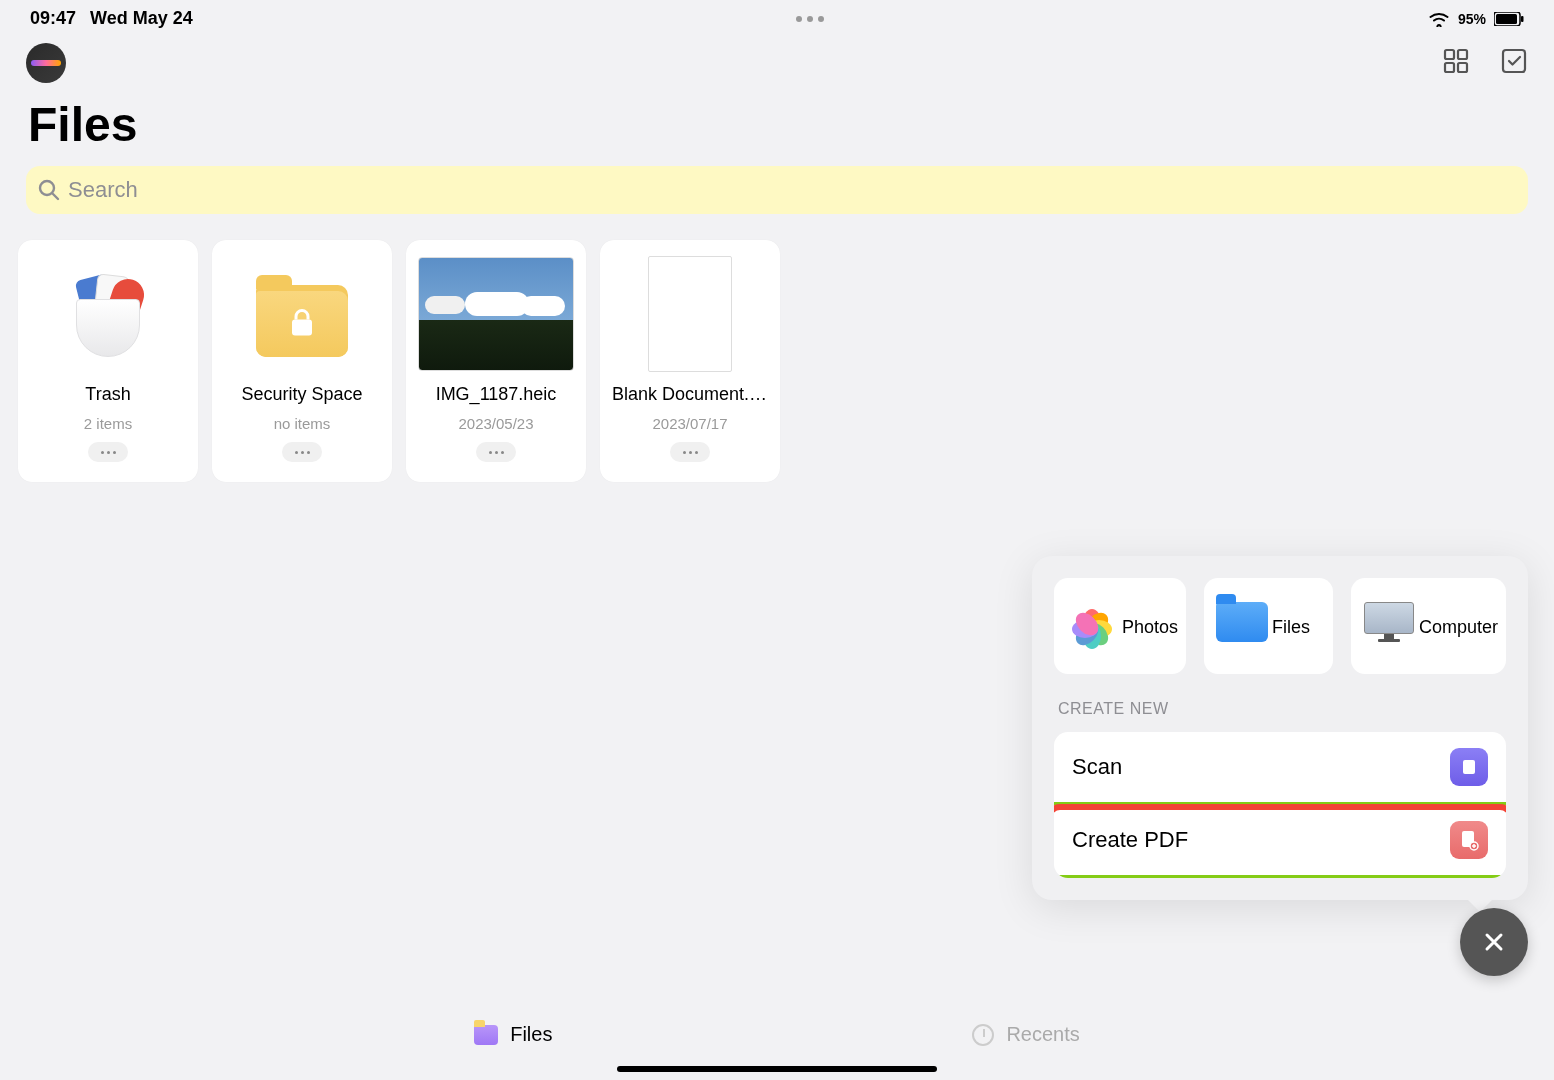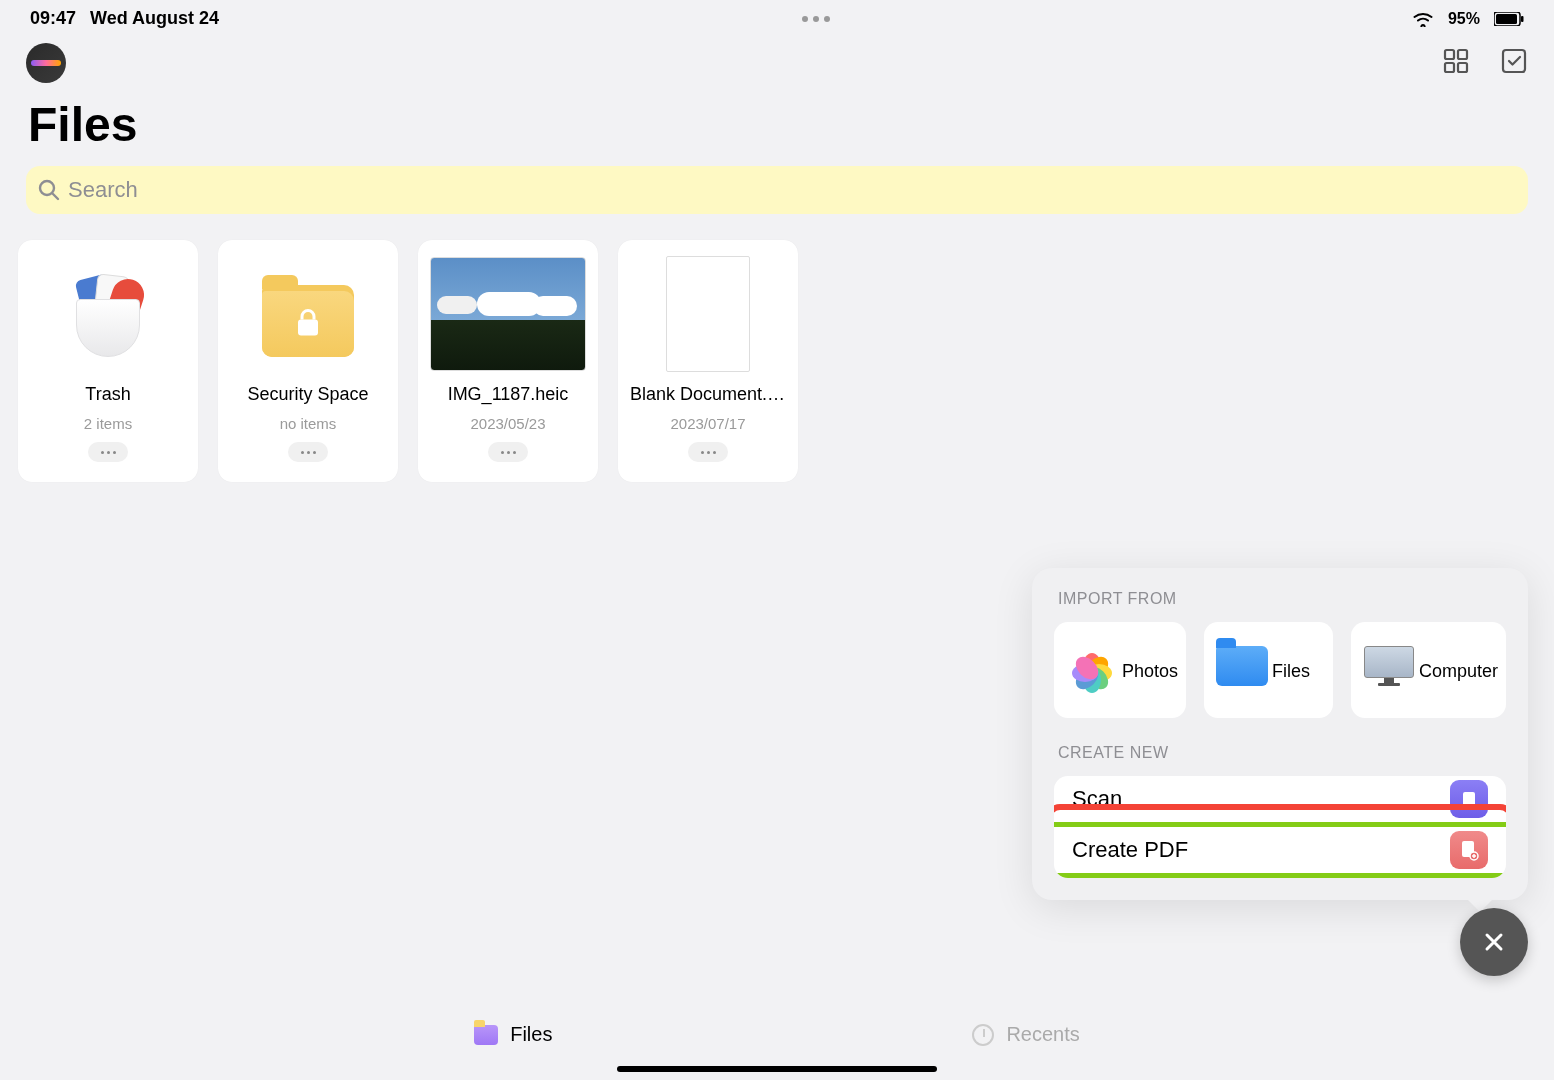--- a/index.html
+++ b/index.html
@@ -3,38 +3,38 @@
 <meta charset="utf-8">
 <style>
 * { margin: 0; padding: 0; box-sizing: border-box; font-family: -apple-system, BlinkMacSystemFont, 'Segoe UI', sans-serif; }
 body { background: #f2f2f4; width: 1554px; height: 1080px; position: relative; overflow: hidden; }
 
 
 .status-bar { display: flex; justify-content: space-between; align-items: center; padding: 8px 30px 4px 30px; font-size: 18px; font-weight: 600; color: #000; }
 .status-left { display: flex; gap: 14px; align-items: flex-start; }
 .status-center { display: flex; gap: 5px; }
 .status-center .dot { width: 6px; height: 6px; border-radius: 50%; background: #999; }
-.status-right { display: flex; align-items: center; gap: 14px; font-size: 16px; }
+.status-right { display: flex; align-items: center; gap: 8px; font-size: 14px; }
 
 
 .top-row { display: flex; justify-content: space-between; align-items: center; padding: 10px 26px 0 26px; }
 .avatar { width: 40px; height: 40px; border-radius: 50%; background: linear-gradient(135deg,#2a2a2a,#3a3a3a); display:flex; align-items:center; justify-content:center; position: relative; overflow:hidden; }
 .avatar-wave { width: 30px; height: 6px; background: linear-gradient(90deg,#8B5CF6,#ff6b9d,#ffa500); border-radius: 3px; }
 .top-actions { display: flex; gap: 30px; align-items: center; }
 .icon-btn { cursor: pointer; color: #555; }
 
 
 .page-title { font-size: 48px; font-weight: 800; padding: 14px 28px 14px 28px; color: #000; }
 .search-wrap { margin: 0 26px; background: #fef9c3; border-radius: 14px; display: flex; align-items: center; padding: 8px 12px; height: 48px; }
 .search-wrap svg { color: #8e8e93; flex-shrink: 0; }
 .search-input { border: none; background: transparent; font-size: 22px; margin-left: 8px; flex: 1; color: #8e8e93; outline: none; }
 .search-input::placeholder { color: #8e8e93; }
 
 
-.file-grid { display: flex; gap: 20px; padding: 26px 18px 0 18px; flex-wrap: wrap; }
+.file-grid { display: flex; gap: 14px; padding: 26px 18px 0 18px; flex-wrap: wrap; }
 .file-card { width: 180px; height: 242px; background: #fff; border-radius: 14px; display: flex; flex-direction: column; align-items: center; padding: 12px; box-shadow: 0 0 1px rgba(0,0,0,0.08); }
 .file-thumb { width: 156px; height: 116px; display: flex; align-items: center; justify-content: center; margin-top: 4px; margin-bottom: 12px; }
 .file-name { font-size: 18px; color: #000; text-align: center; margin-bottom: 10px; white-space: nowrap; overflow: hidden; text-overflow: ellipsis; max-width: 100%; }
 .file-meta { font-size: 15px; color: #9a9a9a; margin-bottom: 10px; }
 .file-more { width: 40px; height: 20px; background: #f0f0f0; border-radius: 10px; display: flex; align-items: center; justify-content: center; }
 .file-more .d { width: 3px; height: 3px; border-radius: 50%; background: #888; margin: 0 1.5px; }
 
 
 .folder-yellow { width: 92px; height: 72px; background: #f4c95d; border-radius: 6px 10px 10px 10px; position: relative; margin-top: 14px; }
 .folder-yellow::before { content: ''; position: absolute; top: -10px; left: 0; width: 36px; height: 14px; background: #f4c95d; border-radius: 6px 6px 0 0; }
@@ -65,21 +65,21 @@
 .home-indicator { position:absolute; bottom:8px; left:50%; transform:translateX(-50%); width:320px; height:6px; background:#000; border-radius:3px; }
 
 
 .popup { position: absolute; right: 26px; bottom: 180px; width: 496px; background: #f0f0f2; border-radius: 20px; padding: 22px; box-shadow: 0 8px 40px rgba(0,0,0,0.1); }
 .popup-section-title { font-size: 16px; color: #8e8e93; font-weight: 500; letter-spacing: 0.5px; margin-bottom: 14px; padding-left: 4px; }
 .import-row { display: flex; gap: 18px; margin-bottom: 26px; }
 .import-card { flex:1; background: #fff; border-radius: 14px; display: flex; flex-direction: row; align-items: center; padding: 18px 8px 16px 8px; cursor:pointer; }
 .import-icon { width: 60px; height: 52px; display:flex; align-items:center; justify-content:center; margin-bottom: 10px; }
 .import-label { font-size: 18px; color: #000; }
 .create-list { background: #fff; border-radius: 14px; overflow: hidden; }
-.create-item { display: flex; align-items: center; justify-content: space-between; padding: 4px 18px; border-bottom: 5px solid #84cc16; cursor:pointer; font-size: 22px; }
+.create-item { display: flex; align-items: center; justify-content: space-between; padding: 16px 18px; border-bottom: 3px solid #84cc16; cursor:pointer; font-size: 22px; }
 .create-item:last-child { border-bottom: none; }
 .create-icon { width: 38px; height: 38px; border-radius: 9px; display:flex; align-items:center; justify-content:center; }
 .highlight-ring { position:absolute; border: 6px solid #f44336; border-radius: 14px; pointer-events:none; }
 .popup-tail { position:absolute; bottom:-12px; right:34px; width:0; height:0; border-left:14px solid transparent; border-right:14px solid transparent; border-top:14px solid #f0f0f2; }
 
 .close-fab { position: absolute; right: 26px; bottom: 104px; width: 68px; height: 68px; border-radius: 50%; background: #555; display:flex; align-items:center; justify-content:center; cursor:pointer; box-shadow: 0 4px 14px rgba(0,0,0,0.2); }
 
 
 .photos-icon { width:48px; height:48px; position:relative; }
 .petal { position:absolute; width:18px; height:26px; border-radius:50%; top:11px; left:15px; transform-origin:center 20px; }
@@ -89,21 +89,21 @@
 .monitor { width:50px; height:32px; background:linear-gradient(180deg,#cdd8e4,#a8b6c8); border:1px solid #888; border-radius:3px; }
 .stand { width:10px; height:5px; background:#555; }
 .base { width:22px; height:3px; background:#555; border-radius:1px; }
 </style>
 </head>
 <body>
 
 <div class="status-bar">
   <div class="status-left">
     <span>09:47</span>
-    <span>Wed August 24</span>
+    <span>Wed May 24</span>
   </div>
   <div class="status-center">
     <div class="dot"></div>
       <div class="dot"></div>
       <div class="dot"></div>
   </div>
   <div class="status-right">
     <svg width="22" height="16" viewBox="0 0 22 16">
         <path d="M11 14 a1.6 1.6 0 1 0 0.001 0 M6 9.5 a8 8 0 0 1 10 0 M2.5 6 a14 14 0 0 1 17 0" fill="none" stroke="#000" stroke-width="2" stroke-linecap="round"></path>
       </svg>
@@ -227,21 +227,20 @@
     <span>Files</span>
   </div>
   <div class="tab-item inactive">
     <div class="tab-icon-recents"></div>
     <span>Recents</span>
   </div>
 </div>
 <div class="home-indicator"></div>
 
 <div class="popup">
-  <div class="popup-section-title">IMPORT FROM</div>
   <div class="import-row">
     <div class="import-card">
       <div class="import-icon">
         <div class="photos-icon">
           <div class="petal" style="background:#ff6b6b; transform:rotate(0deg);"></div>
           <div class="petal" style="background:#ffa500; transform:rotate(45deg);"></div>
           <div class="petal" style="background:#ffd93d; transform:rotate(90deg);"></div>
           <div class="petal" style="background:#6bcf7f; transform:rotate(135deg);"></div>
           <div class="petal" style="background:#4ecdc4; transform:rotate(180deg);"></div>
           <div class="petal" style="background:#5b9bd5; transform:rotate(225deg);"></div>

